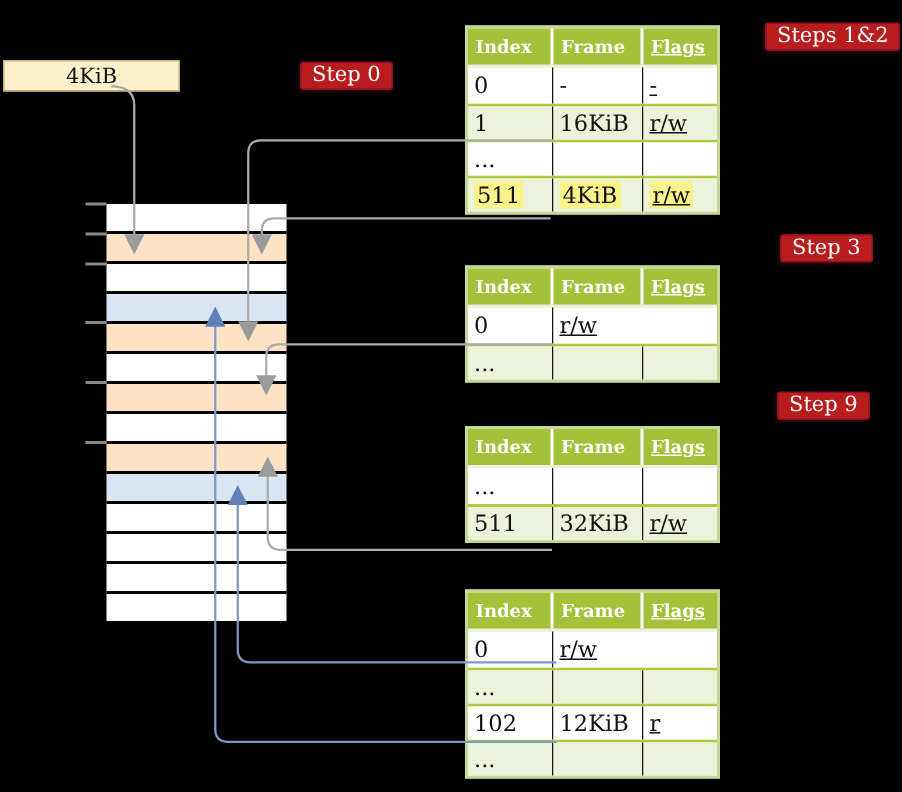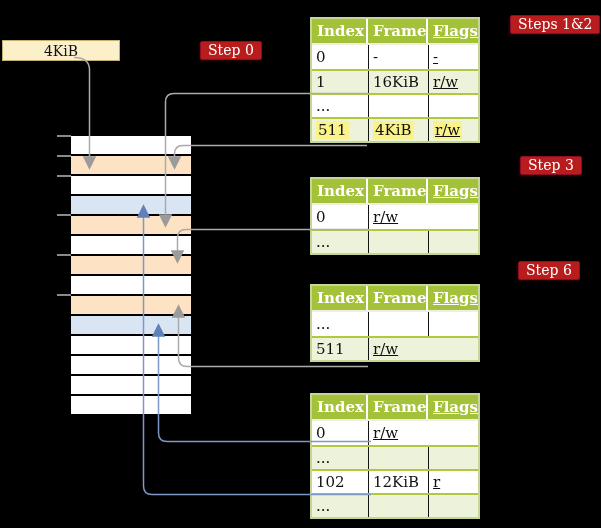--- a/index.html
+++ b/index.html
@@ -23,21 +23,21 @@
   .mem-row:last-child{border-bottom:none;}
   .mem-row[data-color="white"]{background:#ffffff;}
   .mem-row[data-color="orange"]{background:#fde3c3;}
   .mem-row[data-color="blue"]{background:#d9e5f3;}
   .tick{position:absolute;left:57px;width:14px;height:2px;background:#8a8a8a;}
 
   
   .ptable{position:absolute;left:310px;width:170px;background:#fff;
     border:2px solid #c6d795;box-sizing:border-box;}
   .thead{display:flex;height:26px;background:#a4c13a;border-bottom:2px solid #efeee2;box-sizing:border-box;}
-  .th{color:#fff;font-weight:bold;font-size:15px;display:flex;align-items:center;
+  .th{color:#fff;font-weight:bold;font-size:12px;display:flex;align-items:center;
     padding-left:5px;box-sizing:border-box;border-right:2px solid #fff;}
   .trow{display:flex;height:24px;box-sizing:border-box;}
   .trow + .trow{border-top:2px solid #b2c83c;}
   .td{font-size:15px;color:#111;display:flex;align-items:center;padding-left:4px;
     box-sizing:border-box;border-right:1px solid #141414;}
   .col-index{width:57px;}
   .col-frame{width:60px;text-align:center;}
   .col-flags{flex:1;border-right:none !important;text-decoration:underline;}
   .trow[data-shade^="green"] .td{background:#edf2da;}
   .trow[data-shade="white"] .td{background:#ffffff;}
@@ -57,21 +57,21 @@
   <div class="step-label" style="left:200px;top:41px;">
     <span>Step 0</span>
   </div>
   <div class="step-label" style="left:510px;top:15px;">
     <span>Steps 1&amp;2</span>
   </div>
   <div class="step-label" style="left:520px;top:156px;">
     <span>Step 3</span>
   </div>
   <div class="step-label" style="left:518px;top:261px;">
-    <span>Step 6</span>
+    <span>Step 9</span>
   </div>
 
   <div class="mem-col">
     <div class="mem-row" data-color="white"></div>
     <div class="mem-row" data-color="orange"></div>
     <div class="mem-row" data-color="white"></div>
     <div class="mem-row" data-color="blue"></div>
     <div class="mem-row" data-color="orange"></div>
     <div class="mem-row" data-color="white"></div>
     <div class="mem-row" data-color="orange"></div>
@@ -183,20 +183,23 @@
       <div class="td col-frame">
           <span class="cellv"></span>
         </div>
       <div class="td col-flags">
           <span class="cellv"></span>
         </div>
     </div>
     <div class="trow" data-shade="green">
       <div class="td col-index">
           <span class="cellv">511</span>
+        </div>
+      <div class="td col-frame">
+          <span class="cellv">32KiB</span>
         </div>
       <div class="td col-flags">
           <span class="cellv">r/w</span>
         </div>
     </div>
   </div>
 
   <div class="ptable" style="top:393px;">
     <div class="thead">
       <div class="th col-index">Index</div>

